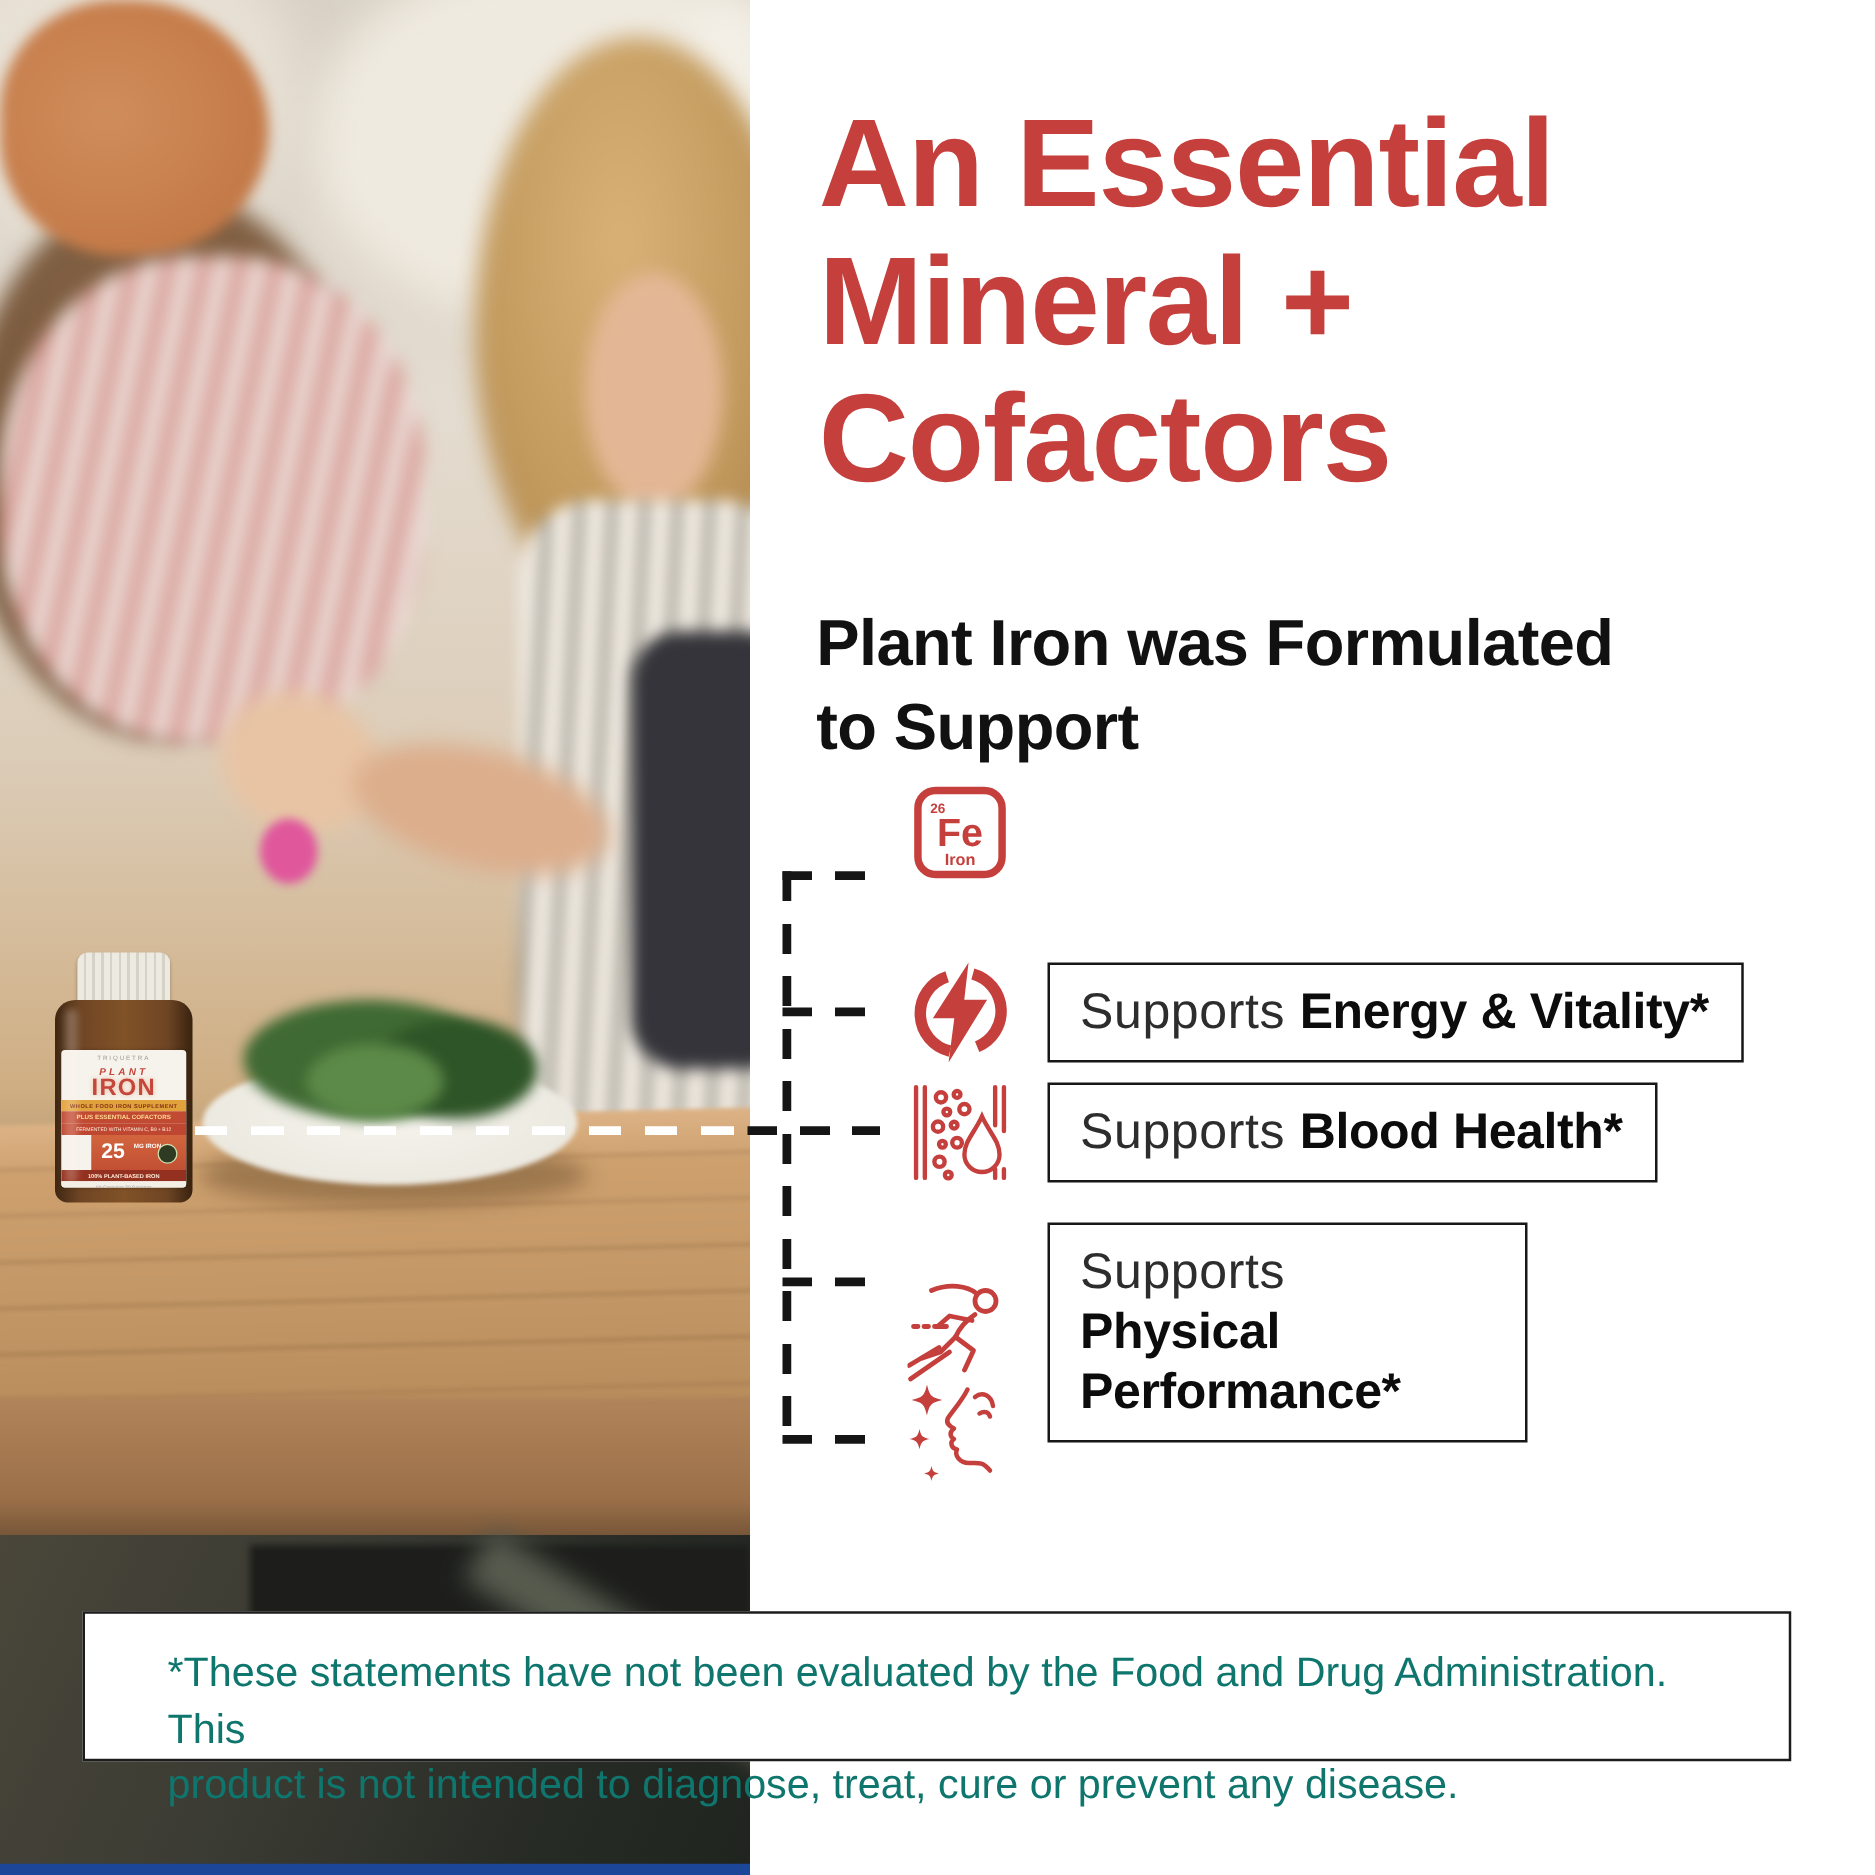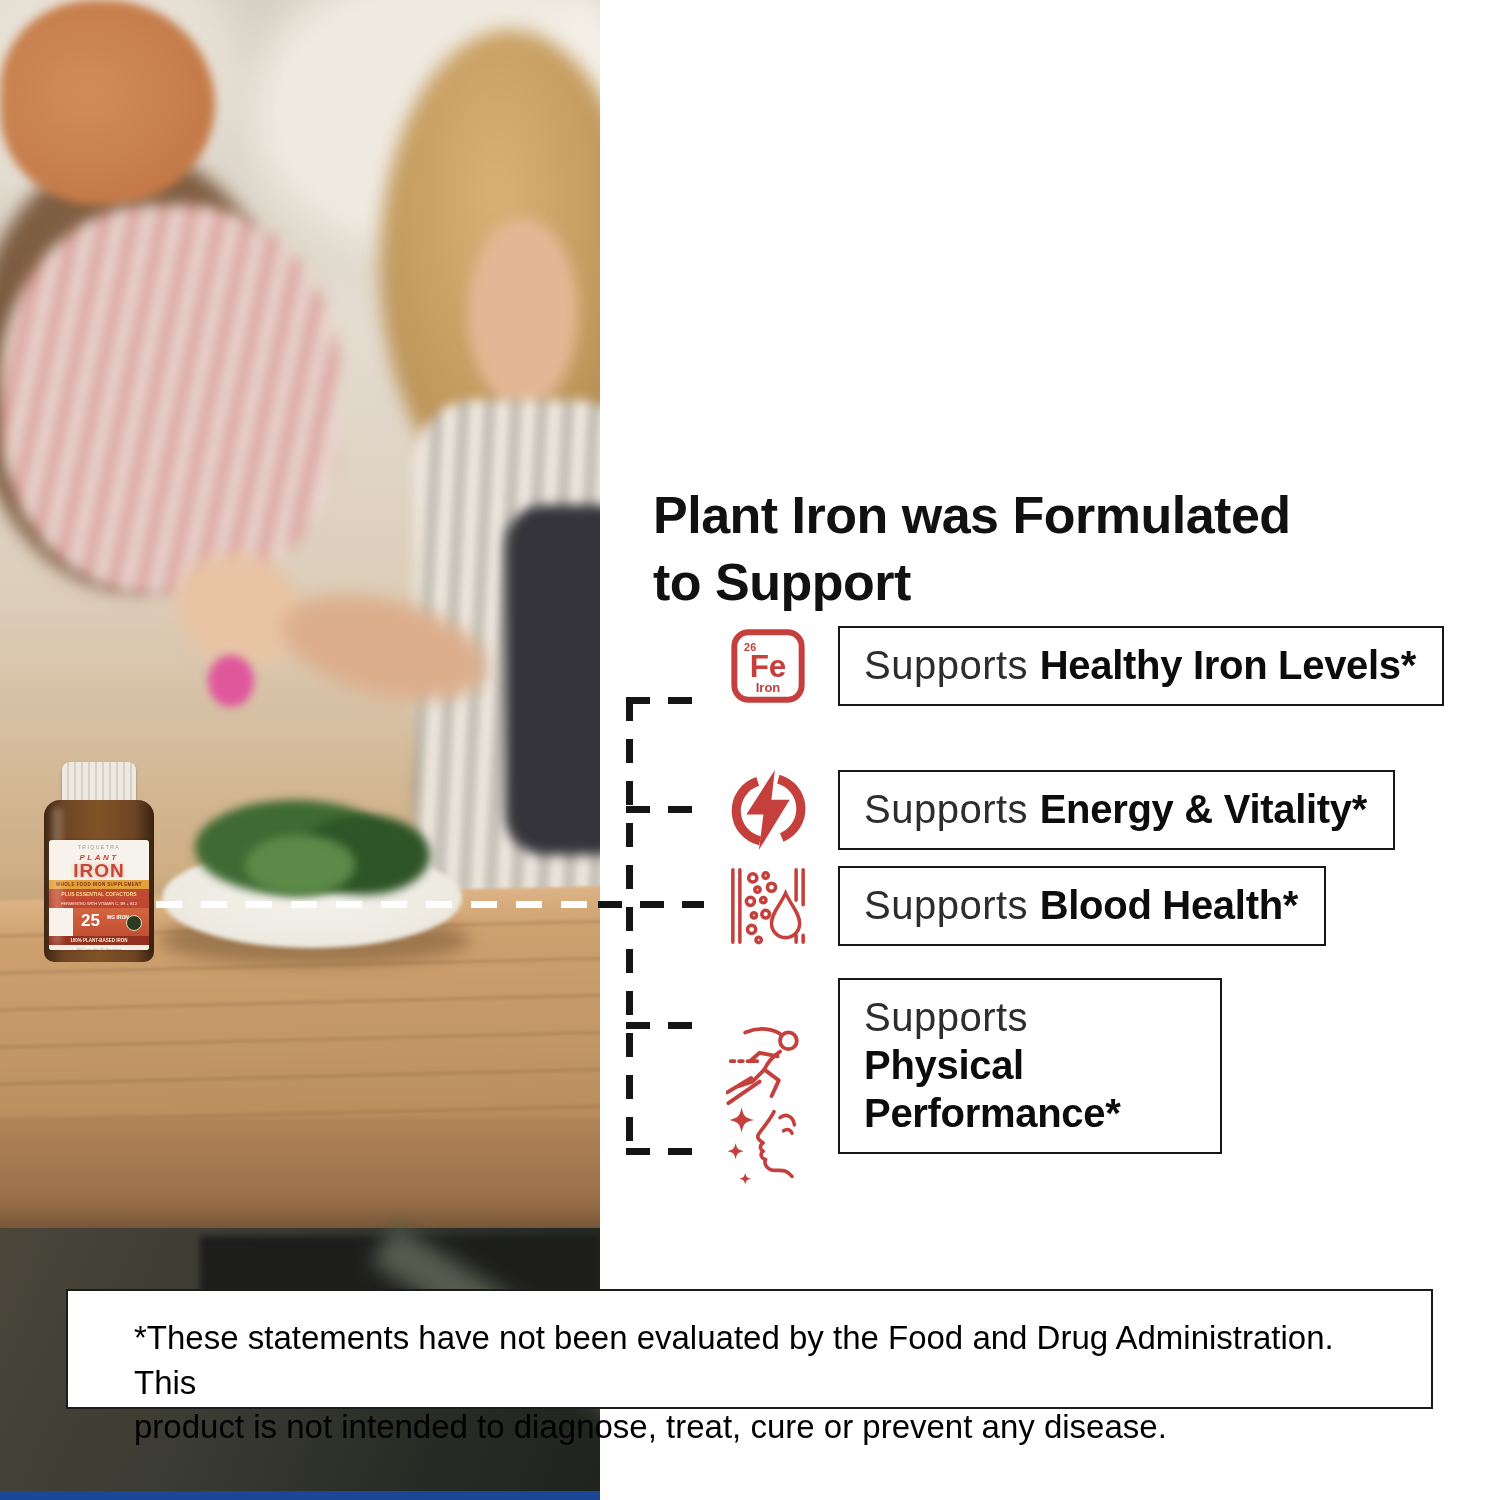--- a/index.html
+++ b/index.html
@@ -85,21 +85,21 @@
   .benefit-icon{width:84px;height:84px;flex:0 0 84px;display:flex;align-items:center;justify-content:center;}
   .benefit-box{margin-left:28px;border:2.5px solid #171717;background:#fff;padding:13px 26px 15px 24px;
                font-size:40px;line-height:1.2;white-space:nowrap;}
   .benefit-box .pre{font-weight:400;color:#2d2d2d;letter-spacing:.5px;}
   .benefit-box .bold{font-weight:800;color:#0c0c0c;letter-spacing:-0.3px;}
   .benefit-box.wrap{white-space:normal;max-width:330px;}
 
   
   .disclaimer{position:absolute;left:66px;top:1289px;width:1367px;height:120px;background:#fff;
               border:2px solid #1c1c1c;z-index:5;box-sizing:border-box;}
-  .disclaimer-text{margin:25px 40px 0 66px;font-size:33px;line-height:1.35;color:#000000;white-space:pre-line;}
+  .disclaimer-text{margin:25px 40px 0 66px;font-size:33px;line-height:1.35;color:#0f766e;white-space:pre-line;}
 </style>
 </head>
 <body>
 
 <div class="canvas">
 
   <div class="photo">
     <div class="blob cabinet1"></div>
     <div class="blob cabinet2"></div>
     <div class="blob windowlight"></div>
@@ -153,34 +153,34 @@
     <div class="dash-white" style="left:156px;top:901px;width:444px;"></div>
   </div>
 
   <div class="dash-v" style="left:626px;top:697px;height:458px;"></div>
   <div class="dash-h" style="left:626px;top:697px;width:78px;"></div>
   <div class="dash-h" style="left:626px;top:806px;width:78px;"></div>
   <div class="dash-h" style="left:598px;top:901px;width:106px;"></div>
   <div class="dash-h" style="left:626px;top:1022px;width:78px;"></div>
   <div class="dash-h" style="left:626px;top:1148px;width:78px;"></div>
 
+  <h1 class="headline" style="color:#c5403d;margin:0;">An Essential
+Mineral +
+Cofactors</h1>
   <h2 class="subheadline" style="margin:0;">Plant Iron was Formulated
 to Support</h2>
 
   <div class="benefit-row" style="top:624px;">
     <div class="benefit-icon">
       <svg width="76" height="76" viewBox="0 0 70 70">
         <rect x="4" y="4" width="62" height="62" rx="13" fill="none" stroke="#c5403d" stroke-width="5.5"></rect>
         <text x="13" y="21" font-size="10" font-weight="bold" font-family="Liberation Sans, sans-serif" fill="#c5403d">26</text>
         <text x="35" y="45" font-size="29" font-weight="bold" text-anchor="middle" font-family="Liberation Sans, sans-serif" fill="#c5403d">Fe</text>
         <text x="35" y="59" font-size="12" font-weight="bold" text-anchor="middle" font-family="Liberation Sans, sans-serif" fill="#c5403d">Iron</text>
       </svg>
-    </div>
-    <div class="benefit-box">
-      <span class="pre">Supports </span><span class="bold">Healthy Iron Levels*</span>
     </div>
   </div>
 
   <div class="benefit-row" style="top:768px;">
     <div class="benefit-icon">
       <svg width="80" height="80" viewBox="0 0 70 70">
         <path d="M26 10 A27 27 0 0 0 28 62" fill="none" stroke="#c5403d" stroke-width="8"></path>
         <path d="M44 8 A27 27 0 0 1 47 59" fill="none" stroke="#c5403d" stroke-width="8"></path>
         <polygon points="41,0 16,39 31,39 27,70 54,26 38,26" fill="#c5403d"></polygon>
       </svg>

